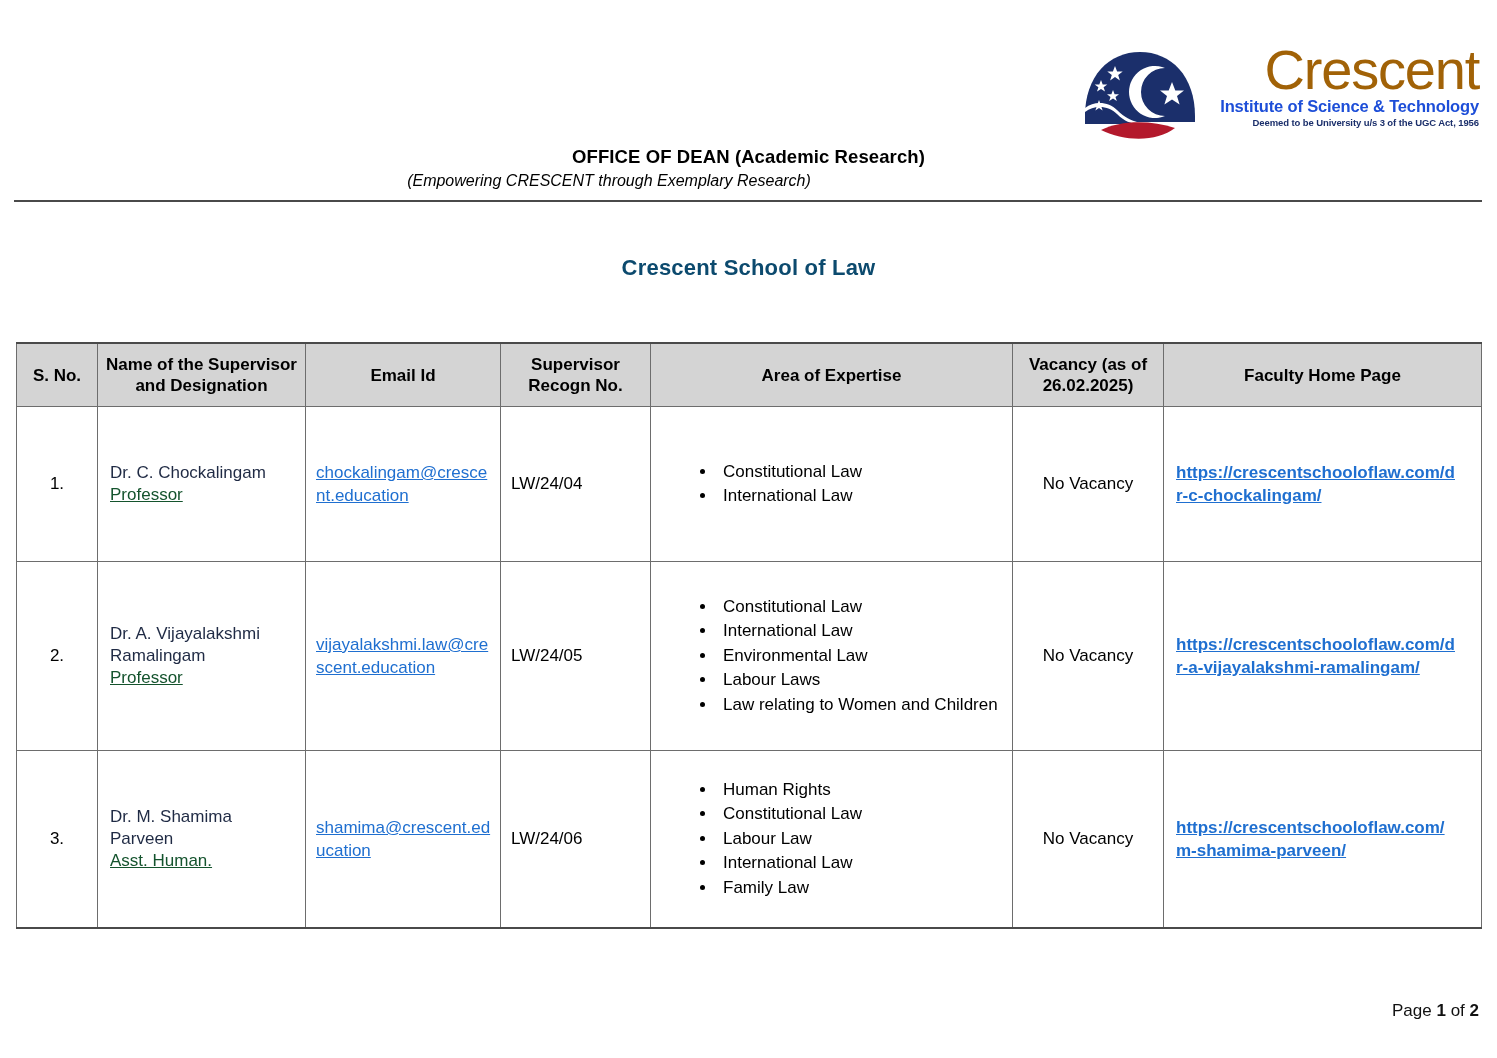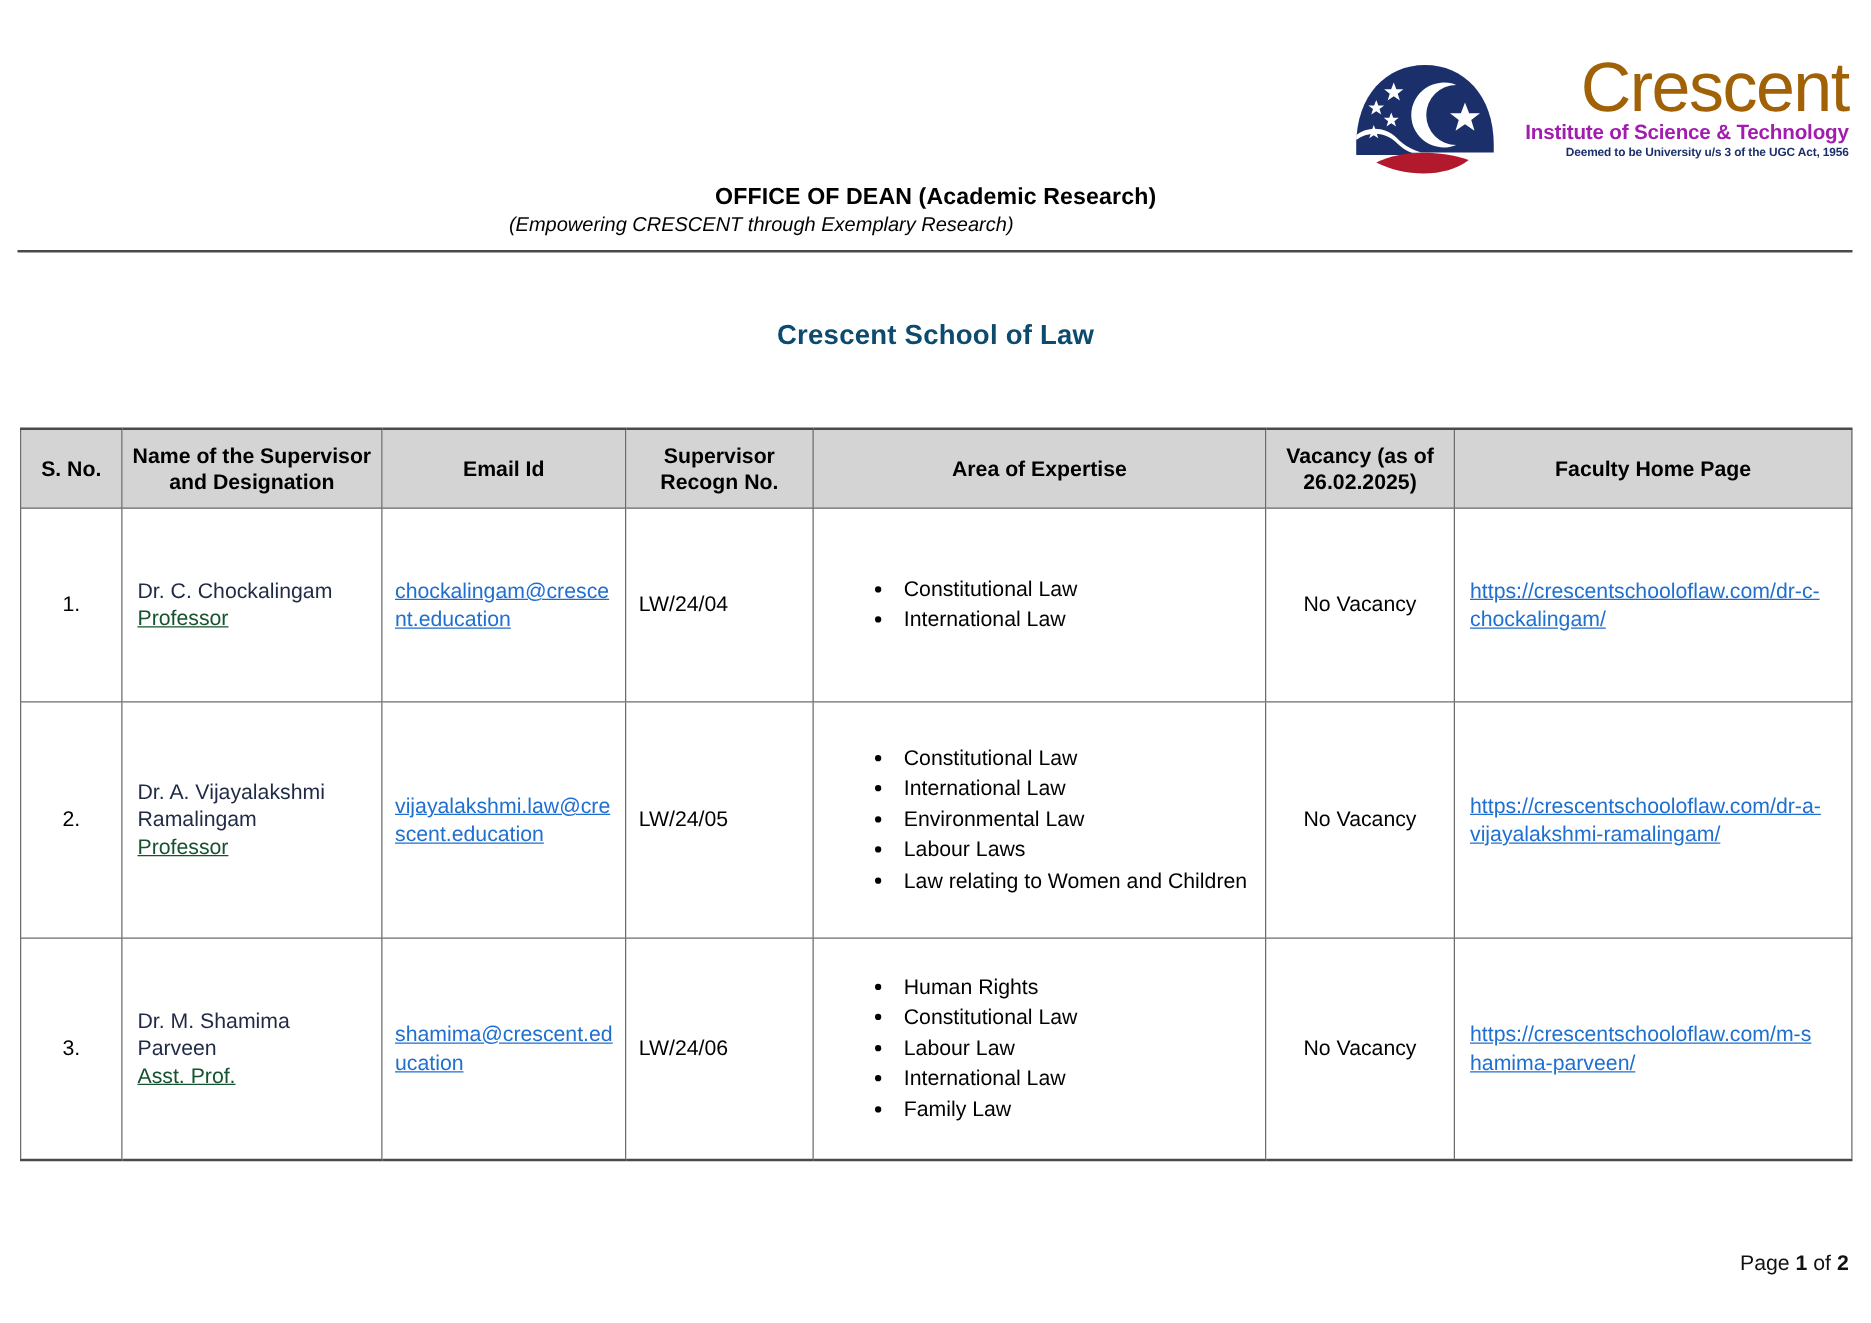--- a/index.html
+++ b/index.html
@@ -67,21 +67,21 @@
     font-weight: normal;
     color: #a16207;
     line-height: 52px;
     letter-spacing: -1.2px;
     text-align: right;
     margin-top: 2px;
   }
   .logo-line-sub {
     font-size: 16.5px;
     font-weight: bold;
-    color: #a21caf;
+    color: #1d4ed8;
     text-align: right;
     line-height: 18px;
     letter-spacing: -.15px;
     margin-top: 1px;
     white-space: nowrap;
   }
   .logo-line-deemed {
     font-size: 9.5px;
     font-weight: bold;
     color: #1b2f6b;
@@ -217,20 +217,21 @@
     padding-left: 6px;
   }
   td.cell-vacancy {
     text-align: center;
     font-size: 17px;
   }
   td.cell-home {
     padding: 6px 24px 6px 12px;
     font-size: 17px;
     line-height: 23px;
+    font-weight: bold;
   }
   .weblink {
     color: #1f6fd0;
     text-decoration: underline;
     word-break: break-all;
     cursor: pointer;
   }
 
   .row1 td { height: 138px; }
   .row2 td { height: 172px; }
@@ -347,21 +348,21 @@
       <td class="cell-vacancy">No Vacancy</td>
       <td class="cell-home">
         <span class="weblink">https://crescentschooloflaw.com/dr-a-vijayalakshmi-ramalingam/</span>
       </td>
     </tr>
 
     <tr class="row3">
       <td class="cell-sno">3.</td>
       <td class="cell-name">
         <span>Dr. M. Shamima Parveen</span>
-        <span class="designation">Asst. Prof.</span>
+        <span class="designation">Asst. Human.</span>
       </td>
       <td class="cell-email">
         <span class="maillink">shamima@crescent.education</span>
       </td>
       <td class="cell-recogn">LW/24/06</td>
       <td class="cell-area">
         <ul>
           <li>Human Rights</li>
           <li>Constitutional Law</li>
           <li>Labour Law</li>

